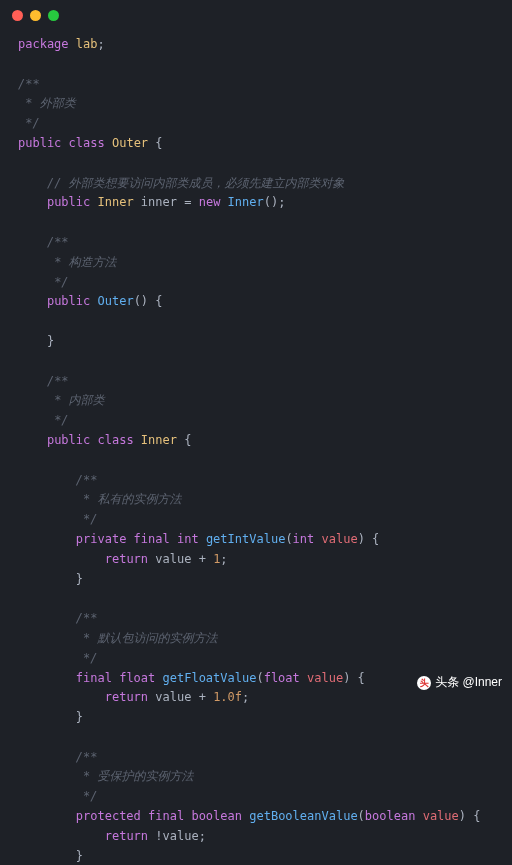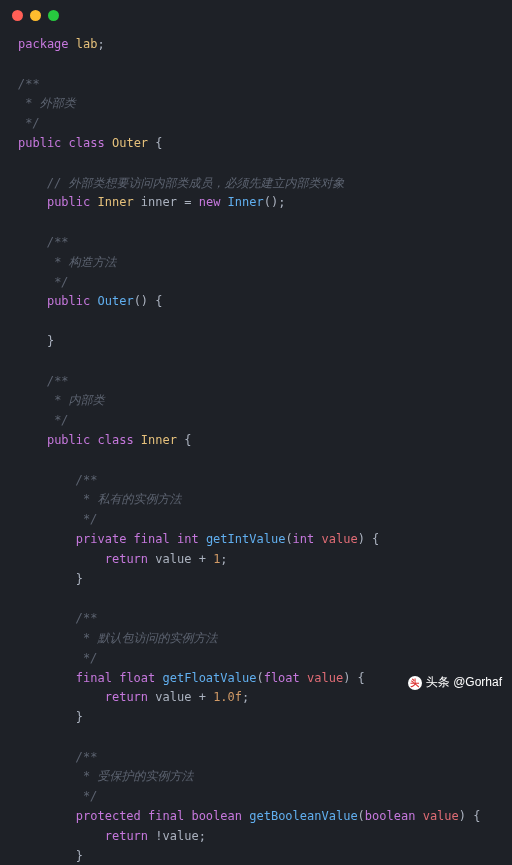--- a/index.html
+++ b/index.html
@@ -75,15 +75,15 @@
         
         
         
             
                  
         
     
 </div>
 <div class="wm">
       <span class="wm-icon">头</span>
-      <span>头条 @Gorhaf</span>
+      <span>头条 @Inner</span>
     </div>
 </div>
 
 </body></html>

